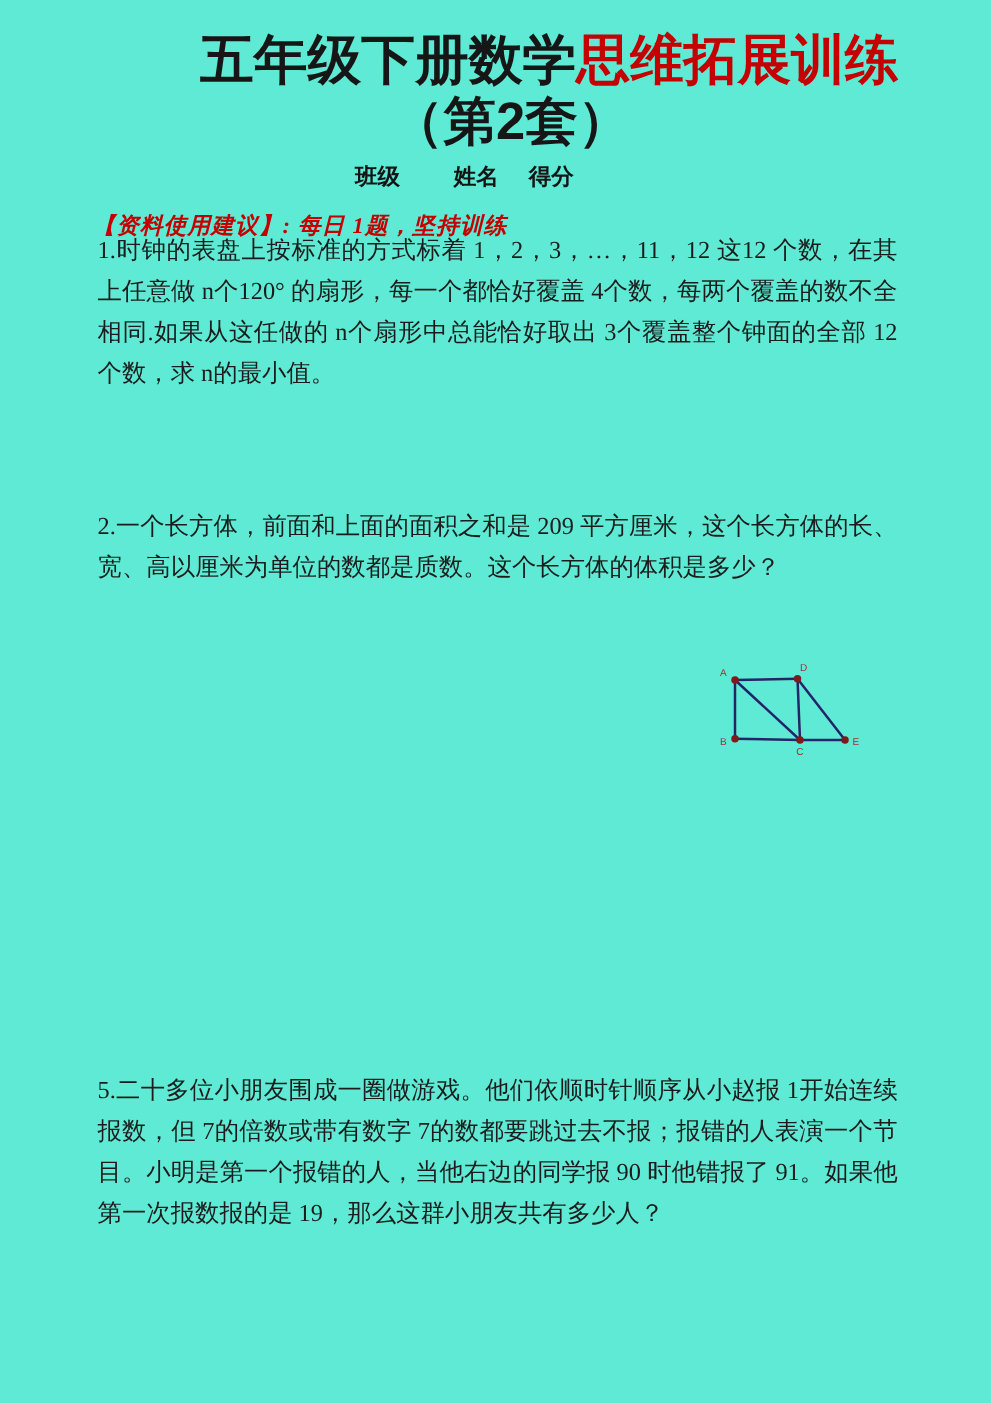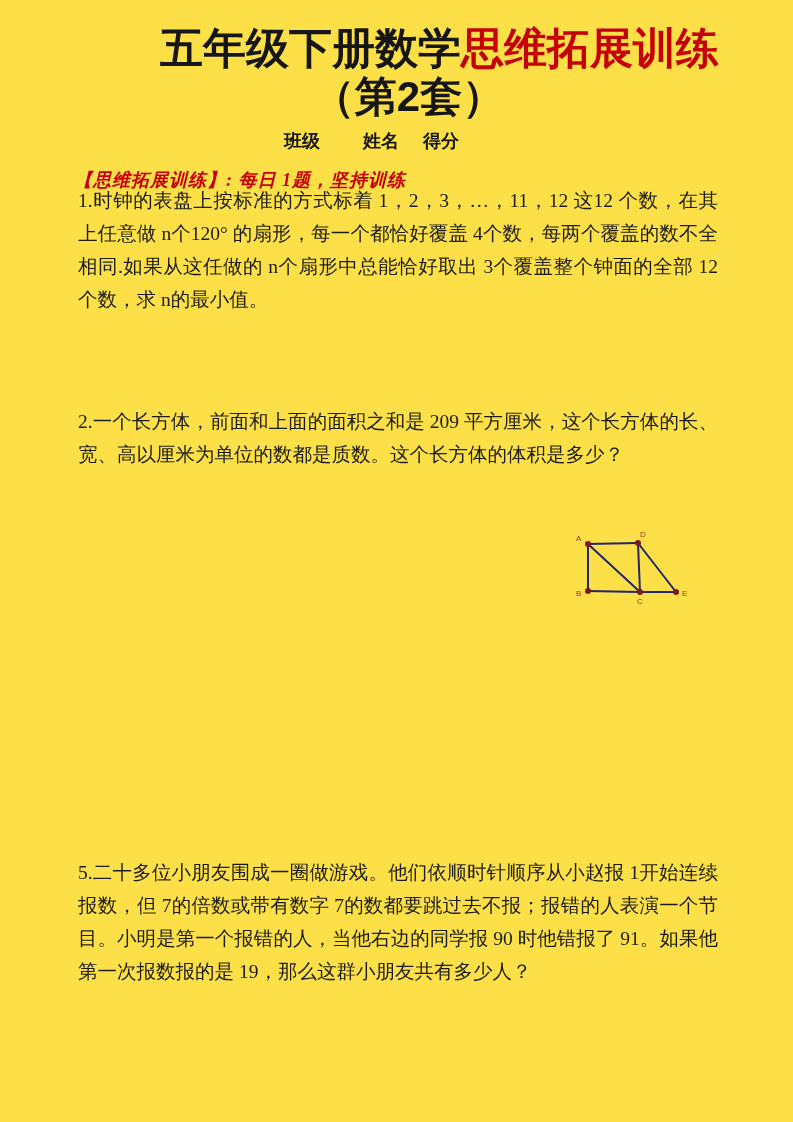--- a/index.html
+++ b/index.html
@@ -1,20 +1,20 @@
 <!DOCTYPE html>
 <html><head>
 <meta charset="utf-8">
 <style>
   html, body { margin: 0; padding: 0; background: #ffffff; }
   .page {
     position: relative;
     width: 793px;
     height: 1122px;
-    background: #fde047;
+    background: #5eead4;
     overflow: hidden;
     font-family: "Liberation Serif", "DejaVu Serif", serif;
     color: #1c1c1c;
   }
   .title1 {
     position: absolute;
     top: 24px; left: 0;
     width: 100%;
     box-sizing: border-box;
     padding-left: 86px;
@@ -100,21 +100,21 @@
   <h1 class="title1"><span>五年级下册数学</span><span class="red-part">思维拓展训练</span></h1>
 
   <div class="title2">（第2套）</div>
 
   <div class="fields">
     <span class="field">班级</span>
     <span class="field">姓名</span>
     <span class="field">得分</span>
   </div>
 
-  <div class="notice">【思维拓展训练】: 每日 1题，坚持训练</div>
+  <div class="notice">【资料使用建议】: 每日 1题，坚持训练</div>
 
   <p class="q q1"><span>1.</span><span>时钟的表盘上按标准的方式标着 1，2，3，…，11，12 这12 个数，在其上任意做 n个120° 的扇形，每一个都恰好覆盖 4个数，每两个覆盖的数不全相同.如果从这任做的 n个扇形中总能恰好取出 3个覆盖整个钟面的全部 12 个数，求 n的最小值。</span></p>
 
   <p class="q q2"><span>2.</span><span>一个长方体，前面和上面的面积之和是 209 平方厘米，这个长方体的长、宽、高以厘米为单位的数都是质数。这个长方体的体积是多少？</span></p>
 
 
 
   <p class="q q5"><span>5.</span><span>二十多位小朋友围成一圈做游戏。他们依顺时针顺序从小赵报 1开始连续报数，但 7的倍数或带有数字 7的数都要跳过去不报；报错的人表演一个节目。小明是第一个报错的人，当他右边的同学报 90 时他错报了 91。如果他第一次报数报的是 19，那么这群小朋友共有多少人？</span></p>
 
   <svg class="diagram" width="122" height="82" viewBox="0 0 122 82" xmlns="http://www.w3.org/2000/svg">

